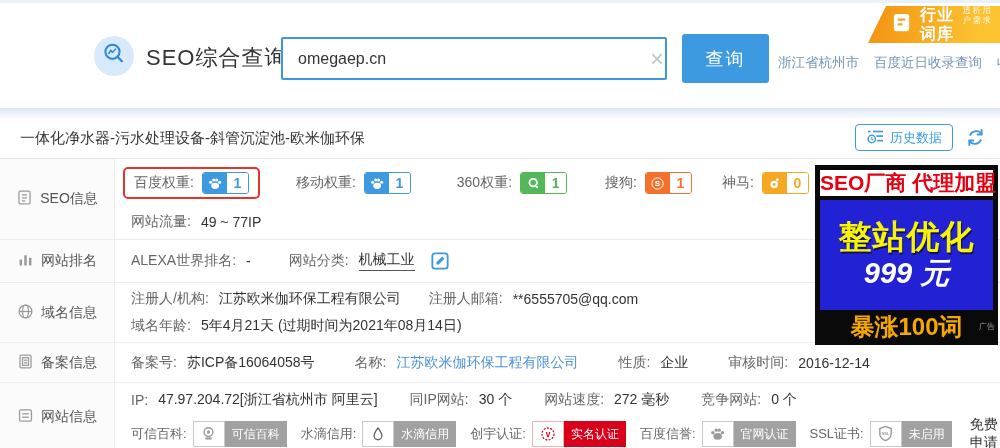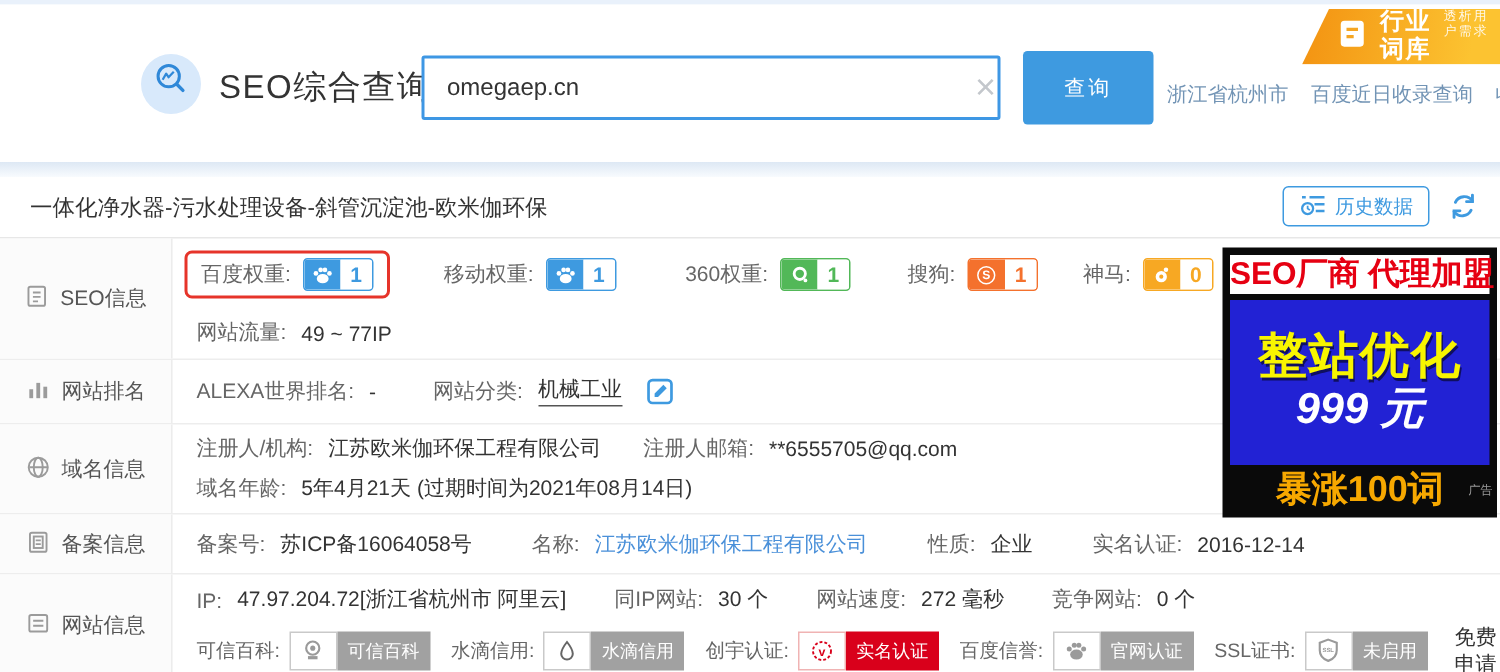--- a/index.html
+++ b/index.html
@@ -20,21 +20,21 @@
     position:absolute; left:281px; top:34px; width:386px; height:43px;
     border:2px solid #3e97e4; border-radius:2px; padding:0 40px 0 15px;
     font-size:16px; color:#333; outline:none; font-family:inherit;
   }
   .clear-x {
     position:absolute; left:644px; top:43px; width:26px; height:26px;
     color:#c3c7cc; font-size:24px; line-height:24px; text-align:center; cursor:pointer; background:none; border:none;
   }
   .query-btn {
     position:absolute; left:682px; top:31px; width:87px; height:49px;
-    background:#3e9ae0; color:#fff; font-size:14px; border:none; border-radius:3px; cursor:pointer;
+    background:#3e9ae0; color:#fff; font-size:18px; border:none; border-radius:3px; cursor:pointer;
     font-family:inherit; letter-spacing:2px;
   }
   .hlinks { position:absolute; left:778px; top:51px; display:flex; gap:15px; }
   .hlinks a { color:#7294b5; font-size:13.5px; text-decoration:none; white-space:nowrap; }
   .ribbon {
     position:absolute; right:0; top:3px; width:132px; height:37px;
     background:linear-gradient(100deg,#f39211 0%,#fcc331 85%);
     clip-path:polygon(18px 0,100% 0,100% 100%,0 100%);
     display:flex; align-items:center; padding-left:22px; gap:7px; cursor:pointer;
   }
@@ -353,21 +353,21 @@
       <span>备案信息</span>
     </div>
     <div class="main">
       <div class="row icp-row">
         <span class="lbl">备案号:</span>
         <span class="val">苏ICP备16064058号</span>
         <span class="lbl gap30">名称:</span>
         <a href="#" class="blue-link">江苏欧米伽环保工程有限公司</a>
         <span class="lbl gap30">性质:</span>
         <span class="val">企业</span>
-        <span class="lbl gap30">实名认证:</span>
+        <span class="lbl gap30">审核时间:</span>
         <span class="val">2016-12-14</span>
       </div>
     </div>
   </div>
 
   <div class="sec s5">
     <div class="side">
       <span>
         <svg viewBox="0 0 20 20" width="17" height="17" fill="none" stroke="#9b9b9b" stroke-width="1.5">
           <rect x="3" y="3.5" width="14" height="13" rx="1.5"></rect>

